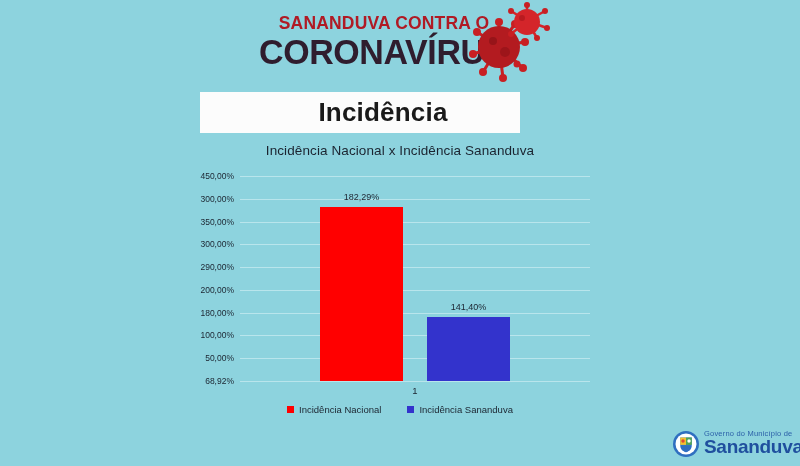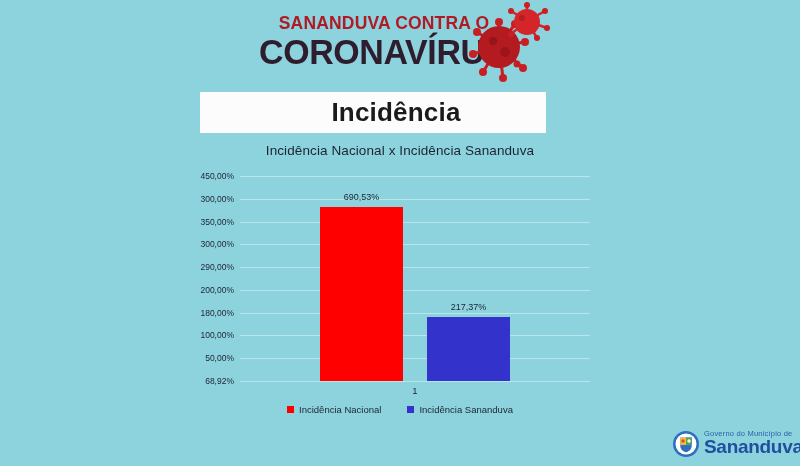--- a/index.html
+++ b/index.html
@@ -32,21 +32,21 @@
     letter-spacing:-0.4px;
     color:#2f1d2e;
     font-family:"Liberation Sans", sans-serif;
     transform:scaleX(0.97);transform-origin:center;
     white-space:nowrap;
   }
   .virus{position:absolute;left:215px;top:-2px;width:90px;height:82px;}
 
   
   .banner{
-    position:absolute;left:200px;top:92px;width:346px;height:41px;
+    position:absolute;left:200px;top:92px;width:320px;height:41px;
     background:#fcfcfc;
     box-sizing:border-box;
     display:flex;align-items:center;justify-content:center;
   }
   .banner-text{
     font-size:26px;font-weight:bold;color:#1a1a1a;
     letter-spacing:0.2px;
     padding-left:46px;
     white-space:nowrap;
   }
@@ -200,23 +200,23 @@
         <div class="gridline" style="top: 182.222px; background: rgb(185, 229, 236);"></div>
         <div class="gridline" style="top: 159.444px; background: rgb(185, 229, 236);"></div>
         <div class="gridline" style="top: 136.667px; background: rgb(185, 229, 236);"></div>
         <div class="gridline" style="top: 113.889px; background: rgb(185, 229, 236);"></div>
         <div class="gridline" style="top: 91.1111px; background: rgb(185, 229, 236);"></div>
         <div class="gridline" style="top: 68.3333px; background: rgb(185, 229, 236);"></div>
         <div class="gridline" style="top: 45.5556px; background: rgb(185, 229, 236);"></div>
         <div class="gridline" style="top: 22.7778px; background: rgb(185, 229, 236);"></div>
         <div class="gridline" style="top: 0px; background: rgb(185, 229, 236);"></div>
         <div class="bar bar-red" style="left: 80px; width: 83px; height: 174.022px; background: rgb(255, 0, 0);"></div>
-        <div class="bar-label" style="left: 121.5px; top: 15.9778px;">690,53%</div>
+        <div class="bar-label" style="left: 121.5px; top: 15.9778px;">182,29%</div>
         <div class="bar bar-blue" style="left: 187px; width: 83px; height: 64.4156px; background: rgb(51, 51, 204);"></div>
-        <div class="bar-label" style="left: 228.5px; top: 125.584px;">217,37%</div>
+        <div class="bar-label" style="left: 228.5px; top: 125.584px;">141,40%</div>
       </div>
 
     <div class="xcat">1</div>
 
     <div class="legend">
         <div class="legend-item">
           <span class="legend-swatch" style="background: rgb(255, 0, 0);"></span>
           <span class="legend-text">Incidência Nacional</span>
         </div>
         <div class="legend-item">

